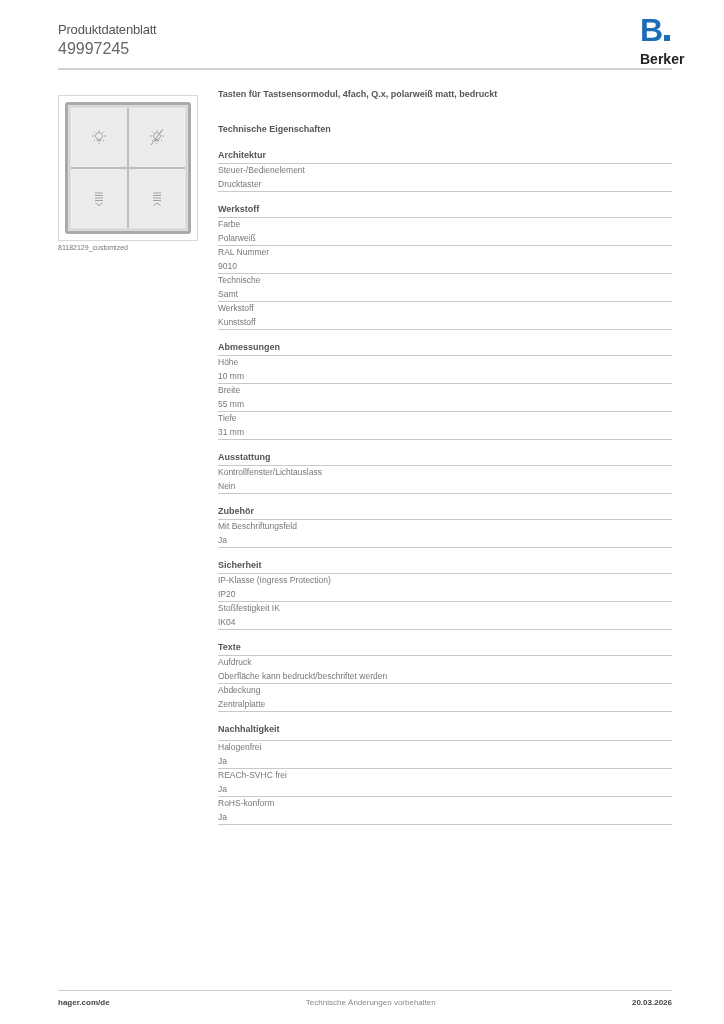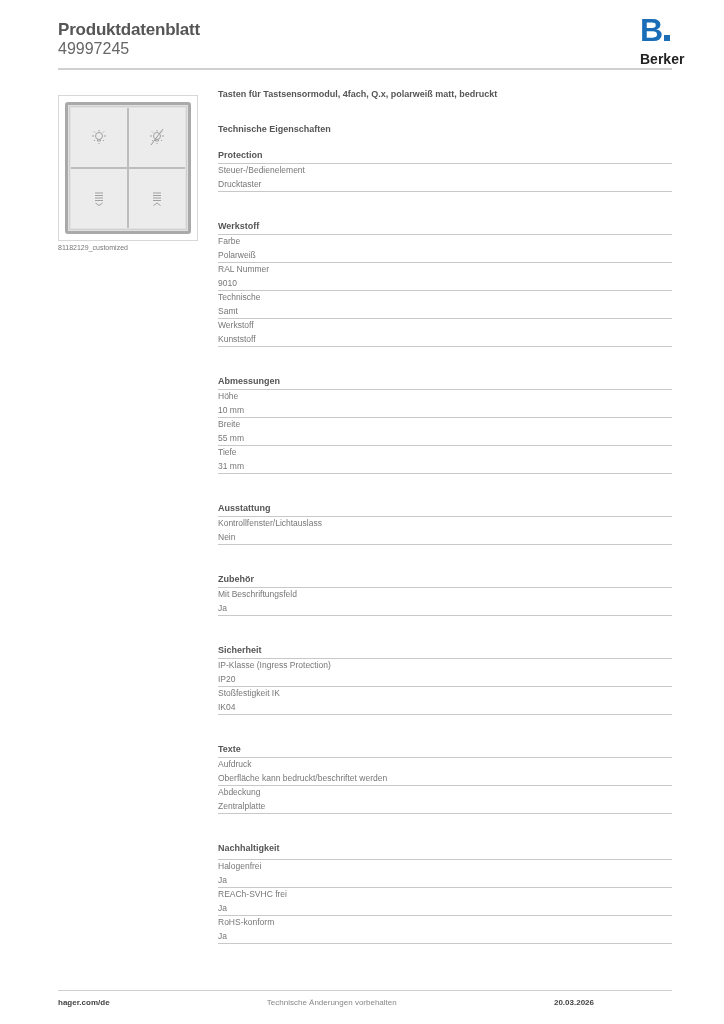--- a/index.html
+++ b/index.html
@@ -1,47 +1,47 @@
 <!DOCTYPE html>
 <html><head>
 <meta charset="utf-8">
 <style>
   * { box-sizing: border-box; margin: 0; padding: 0; }
   html, body { width: 724px; height: 1024px; background: #ffffff; overflow: hidden; }
   body { font-family: "Liberation Sans", sans-serif; color: #555; position: relative; }
 
   .header { position: absolute; left: 58px; top: 20px; width: 616px; height: 48px; }
-  .doc-title { font-size: 17px; font-weight: bold; color: #555; letter-spacing: -0.2px; line-height: 20px; }
+  .doc-title { font-size: 13px; font-weight: normal; color: #555; letter-spacing: -0.2px; line-height: 20px; }
   .doc-number { font-size: 16px; color: #666; line-height: 18px; }
   .header-rule { position: absolute; left: 58px; top: 68px; width: 614px; height: 2px; background: #d0d0d0; }
 
   .logo { position: absolute; left: 640px; top: 16px; width: 34px; height: 40px; }
   .logo-b { font-family: "Liberation Sans", sans-serif; font-weight: bold; font-size: 32px; line-height: 28px; color: #1b6db7; display: inline-block; }
   .logo-dot { display: inline-block; width: 6px; height: 6px; background: #1b6db7; margin-left: 1px; }
   .logo-text { font-size: 14px; font-weight: bold; color: #222; line-height: 10px; margin-top: 9px; }
 
   .product-image { position: absolute; left: 58px; top: 95px; width: 140px; height: 146px; border: 1px solid #d8d8d8; background: #fff; }
   .frame { position: absolute; left: 6px; top: 6px; width: 126px; height: 132px; border: 3px solid #a9a9a9; border-radius: 3px; background: #e2e2e2; }
   .frame-inner { position: absolute; left: 1px; top: 1px; right: 1px; bottom: 1px; border: 1px solid #cfcfcf; }
   .keys { position: absolute; left: 3px; top: 3px; right: 3px; bottom: 3px; display: grid; grid-template-columns: 1fr 1fr; grid-template-rows: 1fr 1fr; gap: 2px; background: #bdbdbd; }
   .key { background: #ececec; display: flex; align-items: center; justify-content: center; }
   .key svg { width: 22px; height: 22px; }
   .image-caption { position: absolute; left: 58px; top: 244px; font-size: 7px; color: #777; }
 
   .content { position: absolute; left: 218px; top: 88px; width: 454px; }
   .product-desc { font-size: 9px; font-weight: bold; color: #555; line-height: 12px; }
   .tech-heading { font-size: 9px; font-weight: bold; color: #555; margin-top: 23px; line-height: 12px; }
-  .section { margin-top: 28px; }
+  .section { margin-top: 11px; }
   .section-title { font-size: 9px; font-weight: bold; color: #555; line-height: 12px; padding-bottom: 2px; border-bottom: 1px solid #c8c8c8; }
   .row { display: flex; justify-content: space-between; font-size: 8.5px; color: #777; line-height: 13.5px; border-bottom: 1px solid #c8c8c8; flex-direction: column; }
   .section.first { margin-top: 14px; }
   .section.gap-big .section-title { padding-bottom: 5px; }
 
   .footer-rule { position: absolute; left: 58px; top: 990px; width: 614px; height: 1px; background: #cfcfcf; }
-  .footer { position: absolute; left: 58px; top: 998px; width: 536px; font-size: 8px; display: flex; justify-content: space-between; }
+  .footer { position: absolute; left: 58px; top: 998px; width: 614px; font-size: 8px; display: flex; justify-content: space-between; }
   .footer-left { font-weight: bold; color: #444; }
   .footer-center { color: #888; }
   .footer-right { font-weight: bold; color: #444; }
 </style>
 </head>
 <body>
 
 <div class="header">
   <div class="doc-title">Produktdatenblatt</div>
   <div class="doc-number">49997245</div>
@@ -87,21 +87,21 @@
     </div>
   </div>
 </div>
 <div class="image-caption">81182129_customized</div>
 
 <div class="content">
   <div class="product-desc">Tasten für Tastsensormodul, 4fach, Q.x, polarweiß matt, bedruckt</div>
   <div class="tech-heading">Technische Eigenschaften</div>
 
   <div class="section first">
-    <div class="section-title">Protection</div>
+    <div class="section-title">Architektur</div>
     <div class="row">
         <span>Steuer-/Bedienelement</span>
         <span>Drucktaster</span>
       </div>
   </div>
 
   <div class="section">
     <div class="section-title">Werkstoff</div>
     <div class="row">
         <span>Farbe</span>

